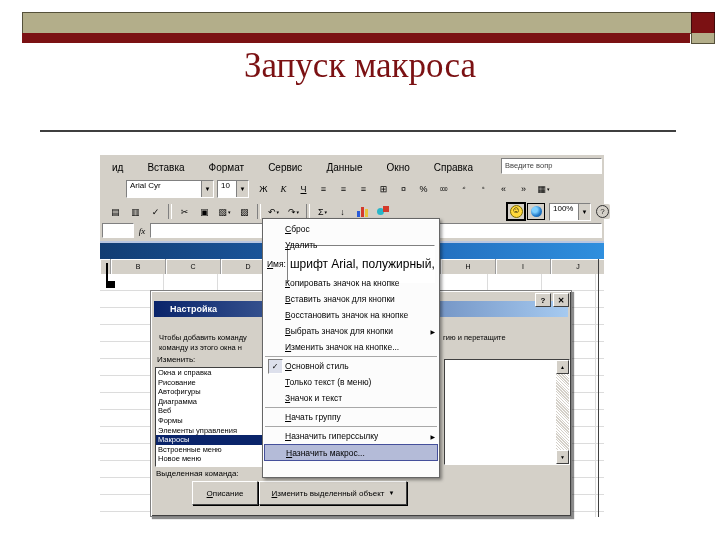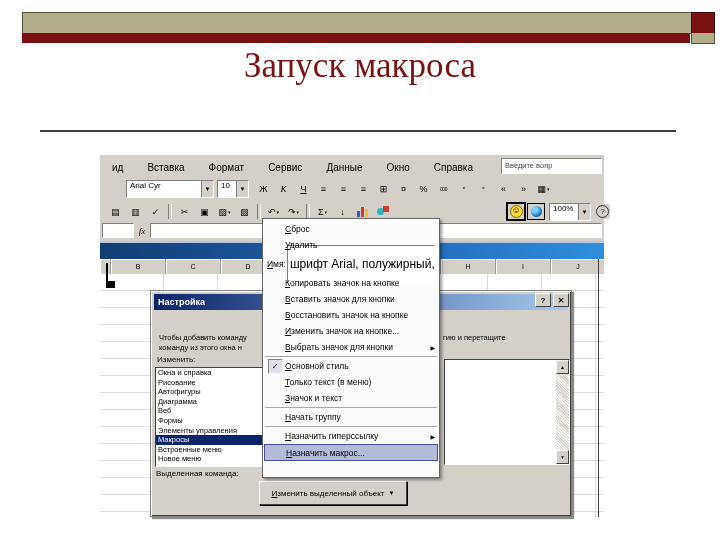--- a/index.html
+++ b/index.html
@@ -81,23 +81,23 @@
        background-image:repeating-linear-gradient(to right,rgba(0,0,0,0) 0 53px,#dcdcdc 53px 54px),
                         repeating-linear-gradient(to bottom,rgba(0,0,0,0) 0 16px,#dcdcdc 16px 17px);
        background-position:10px 0,0 0;}
   .win-edge{position:absolute;left:498px;top:104px;width:1px;height:258px;background:#404040;}
   .sel-mark-v{position:absolute;left:6px;top:108px;width:2px;height:21px;background:#000;}
   .sel-mark-h{position:absolute;left:6px;top:126px;width:9px;height:7px;background:#000;}
 
   
   .dlg{position:absolute;left:50px;top:135px;width:420px;height:225px;background:#d4d0c8;
        border:1px solid #808080;box-shadow:inset 1px 1px 0 #fff,inset -1px -1px 0 #404040,2px 2px 1px rgba(0,0,0,.45);z-index:5;}
-  .dlg-title{position:absolute;left:3px;top:3px;right:3px;height:16px;
+  .dlg-title{position:absolute;left:3px;top:10px;right:3px;height:16px;
        background:linear-gradient(90deg,#0a246a,#a6caf0);color:#fff;font-weight:bold;font-size:9px;
-       display:flex;align-items:center;padding-left:4px;}
+       display:flex;align-items:center;padding-left:16px;}
   .dlg-btns{position:absolute;right:2px;top:2px;display:flex;gap:2px;}
   .dlg-tb{width:14px;height:12px;background:#d4d0c8;border:1px solid;border-color:#fff #404040 #404040 #fff;
        font-size:8px;font-weight:bold;display:flex;align-items:center;justify-content:center;color:#000;}
   .dlg-tab{position:absolute;left:6px;top:21px;width:102px;height:16px;background:#d4d0c8;
        border:1px solid;border-color:#fff #404040 transparent #fff;border-radius:2px 2px 0 0;
        font-size:7.5px;display:flex;align-items:center;justify-content:center;}
   .dlg-instr1{position:absolute;left:8px;top:42px;width:110px;font-size:7.5px;white-space:nowrap;overflow:hidden;}
   .dlg-instr2{position:absolute;left:8px;top:52px;width:110px;font-size:7.5px;white-space:nowrap;overflow:hidden;}
   .dlg-instr3{position:absolute;left:292px;top:42px;width:120px;font-size:7.5px;white-space:nowrap;overflow:hidden;}
   .dlg-catlab{position:absolute;left:6px;top:64px;font-size:8px;}
@@ -342,20 +342,23 @@
           <div class="cat-item">Встроенные меню</div>
           <div class="cat-item">Новое меню</div>
         </div>
       <div class="cmdlist">
         <div class="cmd-scroll">
           <div class="scr-btn">▲</div>
           <div class="scr-btn">▼</div>
         </div>
       </div>
       <div class="dlg-selcmd">Выделенная команда:</div>
+      <div class="dlg-btn btn-desc">
+        <span class="fl" style="display:inline-block;">Описание</span>
+      </div>
       <div class="dlg-btn btn-modify">
         <span class="fl" style="display:inline-block;">Изменить выделенный объект</span>
         <span class="mod-arrow">▼</span>
       </div>
     </div>
 
     <div class="ctx" id="ctx-items">
         <div class="ctx-row">
           <span class="ctx-gut"></span>
           <span class="ctx-label">Сброс</span>
@@ -375,26 +378,26 @@
         <div class="ctx-row">
           <span class="ctx-gut"></span>
           <span class="ctx-label">Вставить значок для кнопки</span>
         </div>
         <div class="ctx-row">
           <span class="ctx-gut"></span>
           <span class="ctx-label">Восстановить значок на кнопке</span>
         </div>
         <div class="ctx-row">
           <span class="ctx-gut"></span>
-          <span class="ctx-label">Изменить значок на кнопке...</span>
-        </div>
-        <div class="ctx-row">
-          <span class="ctx-gut"></span>
           <span class="ctx-label">Выбрать значок для кнопки</span>
           <span class="ctx-sub">▶</span>
+        </div>
+        <div class="ctx-row">
+          <span class="ctx-gut"></span>
+          <span class="ctx-label">Изменить значок на кнопке...</span>
         </div>
         <div class="ctx-sep">
           <i></i>
         </div>
         <div class="ctx-row">
           <span class="ctx-gut">
             <span class="ctx-check">✓</span>
           </span>
           <span class="ctx-label">Основной стиль</span>
         </div>

